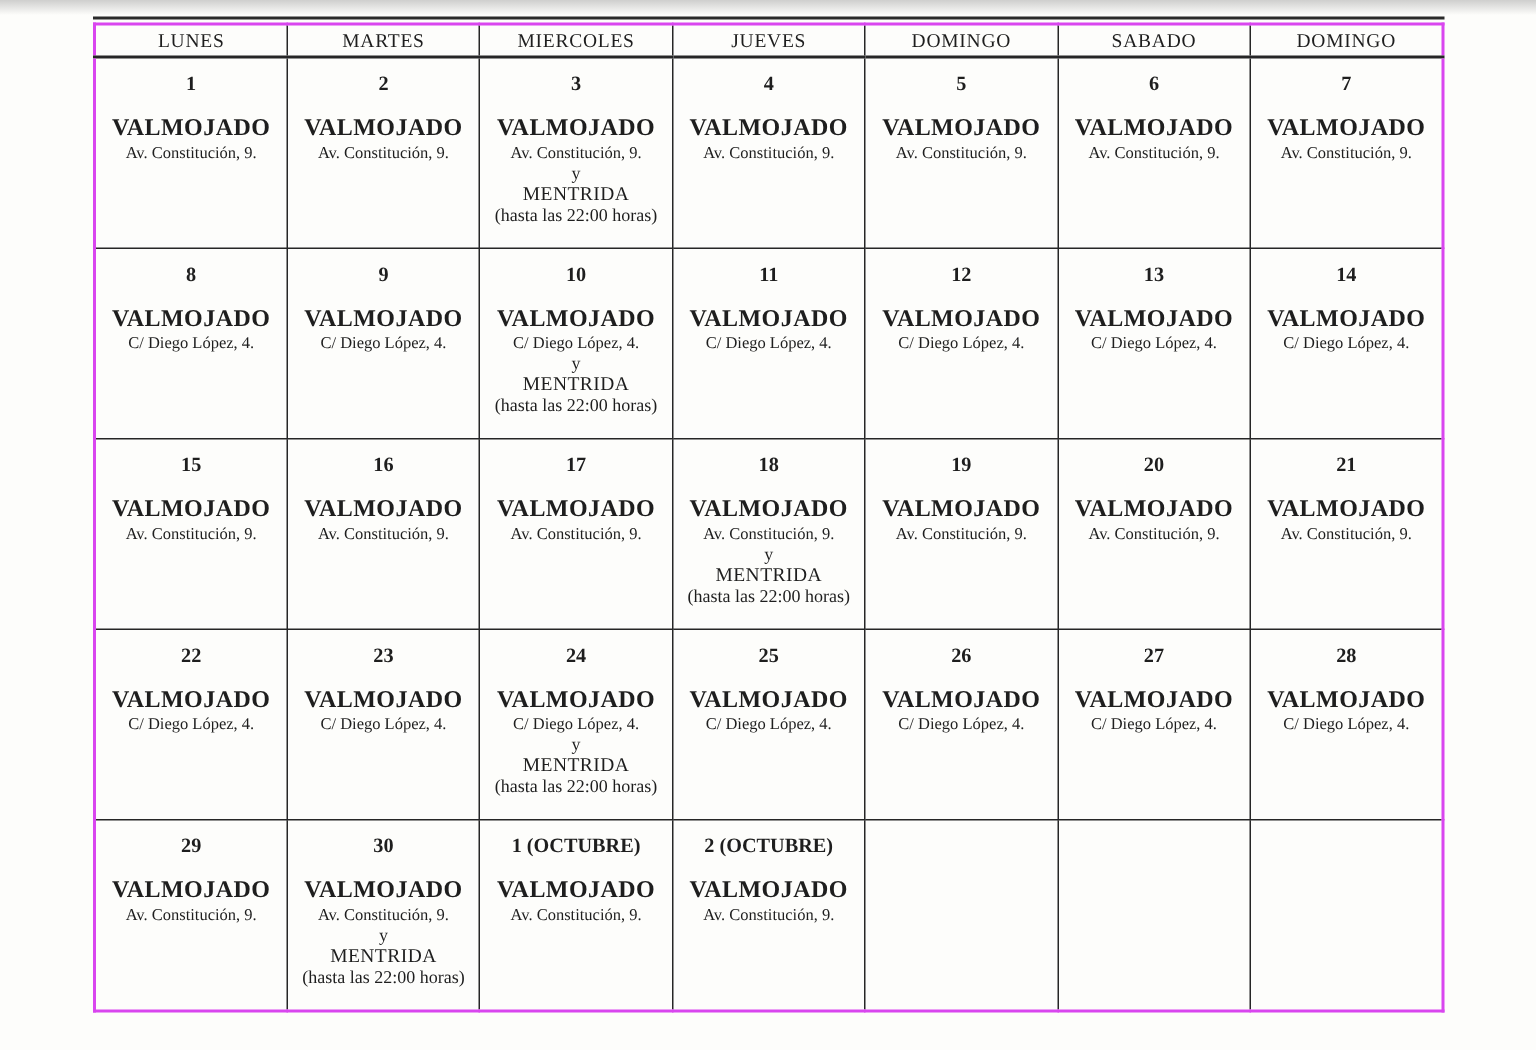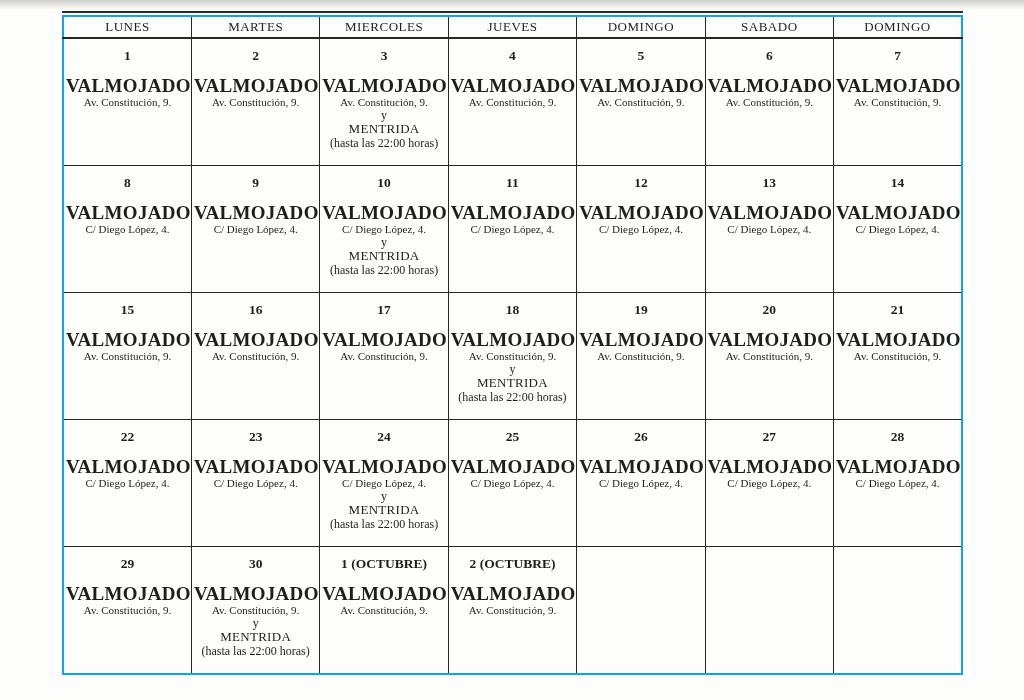--- a/index.html
+++ b/index.html
@@ -54,21 +54,21 @@
     margin-right: -16px;
   }
   .table-wrap {
     border-top: 2px solid #2a2a2a;
     padding-top: 2px;
   }
   table.calendar {
     width: 901px;
     border-collapse: collapse;
     table-layout: fixed;
-    border: 2px solid #0ea5e9;
+    border: 2px solid #d946ef;
   }
   table.calendar th {
     border: 1px solid #262626;
     border-bottom: 2px solid #262626;
     font-size: 13px;
     font-weight: normal;
     letter-spacing: 0.5px;
     height: 18px;
     padding: 1px 0;
   }
@@ -79,21 +79,21 @@
     padding: 10px 2px 2px 2px;
     text-align: center;
   }
   .day-num {
     font-size: 13.5px;
     font-weight: bold;
     line-height: 14px;
     margin-bottom: 15px;
   }
   .pharm-name {
-    font-size: 19px;
+    font-size: 16px;
     font-weight: bold;
     letter-spacing: 0.3px;
     line-height: 16px;
   }
   .pharm-addr {
     font-size: 11px;
     line-height: 16px;
   }
   .connector {
     font-size: 12px;

